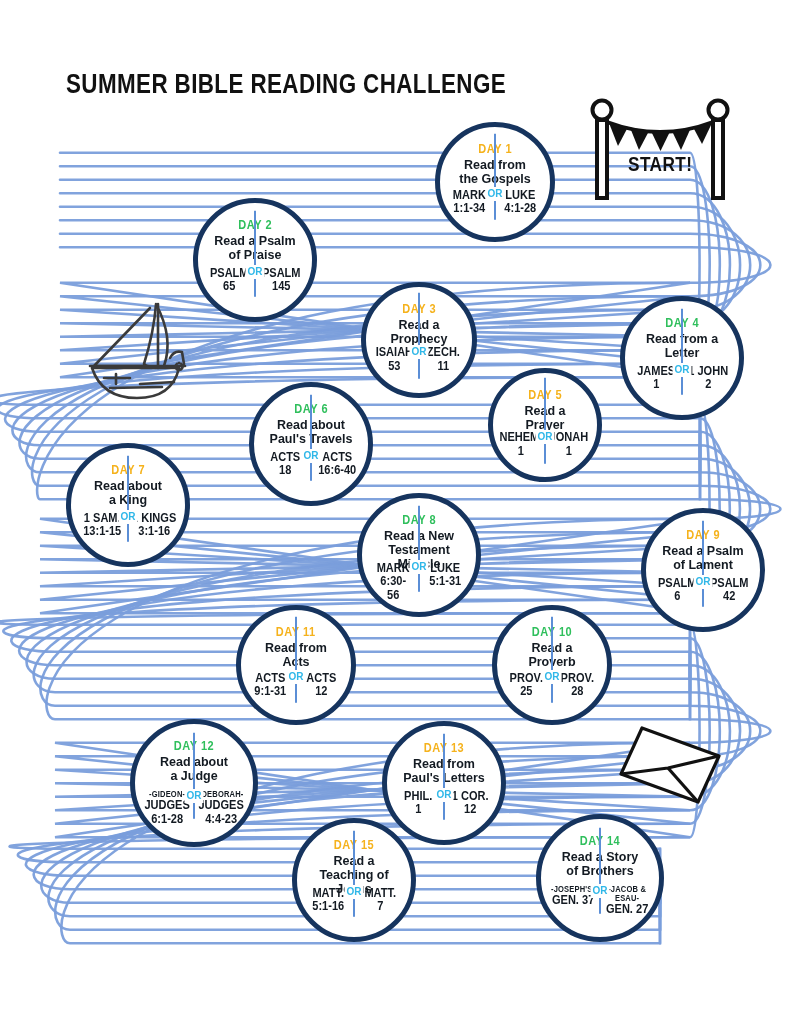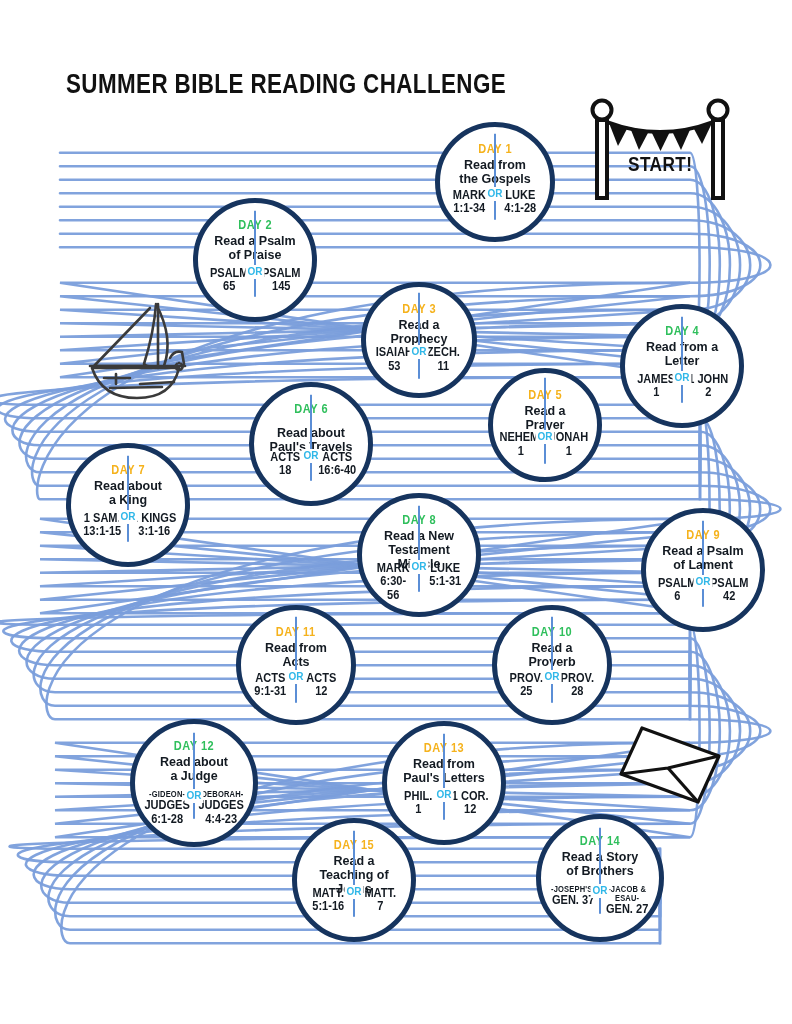--- a/index.html
+++ b/index.html
@@ -165,21 +165,21 @@
 Prophecy</div>
         <div class="refs">
           <div class="ref"><span style="white-space: pre-line;">ISAIAH
 53</span></div>
           <div class="ref"><span style="white-space: pre-line;">ZECH.
 11</span></div>
         </div>
         <div class="divider" style="top: 34.8px;"></div>
         <div class="or" style="top: 64.96px;">OR</div>
       </div>
-      <div class="day" style="left: 620px; top: 304px; width: 124px; height: 124px;">
+      <div class="day" style="left: 620px; top: 296px; width: 124px; height: 124px;">
         <div class="day-label green">DAY 4</div>
         <div class="day-title">Read from a
 Letter</div>
         <div class="refs">
           <div class="ref"><span style="white-space: pre-line;">JAMES
 1</span></div>
           <div class="ref"><span style="white-space: pre-line;">1 JOHN
 2</span></div>
         </div>
         <div class="divider" style="top: 37.2px;"></div>
@@ -191,21 +191,21 @@
 Prayer</div>
         <div class="refs">
           <div class="ref"><span style="white-space: pre-line;">NEHEM.
 1</span></div>
           <div class="ref"><span style="white-space: pre-line;">JONAH
 1</span></div>
         </div>
         <div class="divider" style="top: 34.2px;"></div>
         <div class="or" style="top: 63.84px;">OR</div>
       </div>
-      <div class="day" style="left: 249px; top: 382px; width: 124px; height: 124px; gap: 8px;">
+      <div class="day" style="left: 249px; top: 382px; width: 124px; height: 124px;">
         <div class="day-label green">DAY 6</div>
         <div class="day-title">Read about
 Paul's Travels</div>
         <div class="refs">
           <div class="ref"><span style="white-space: pre-line;">ACTS
 18</span></div>
           <div class="ref"><span style="white-space: pre-line;">ACTS
 16:6-40</span></div>
         </div>
         <div class="divider" style="top: 37.2px;"></div>

